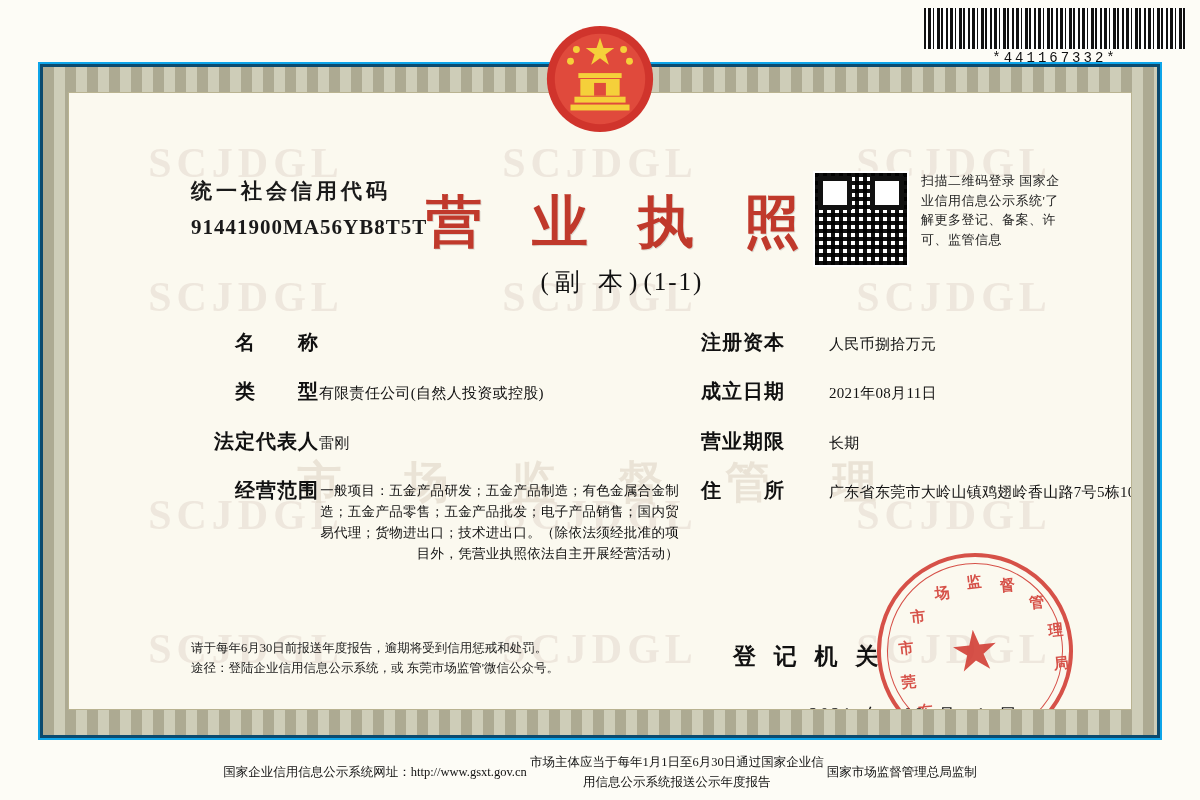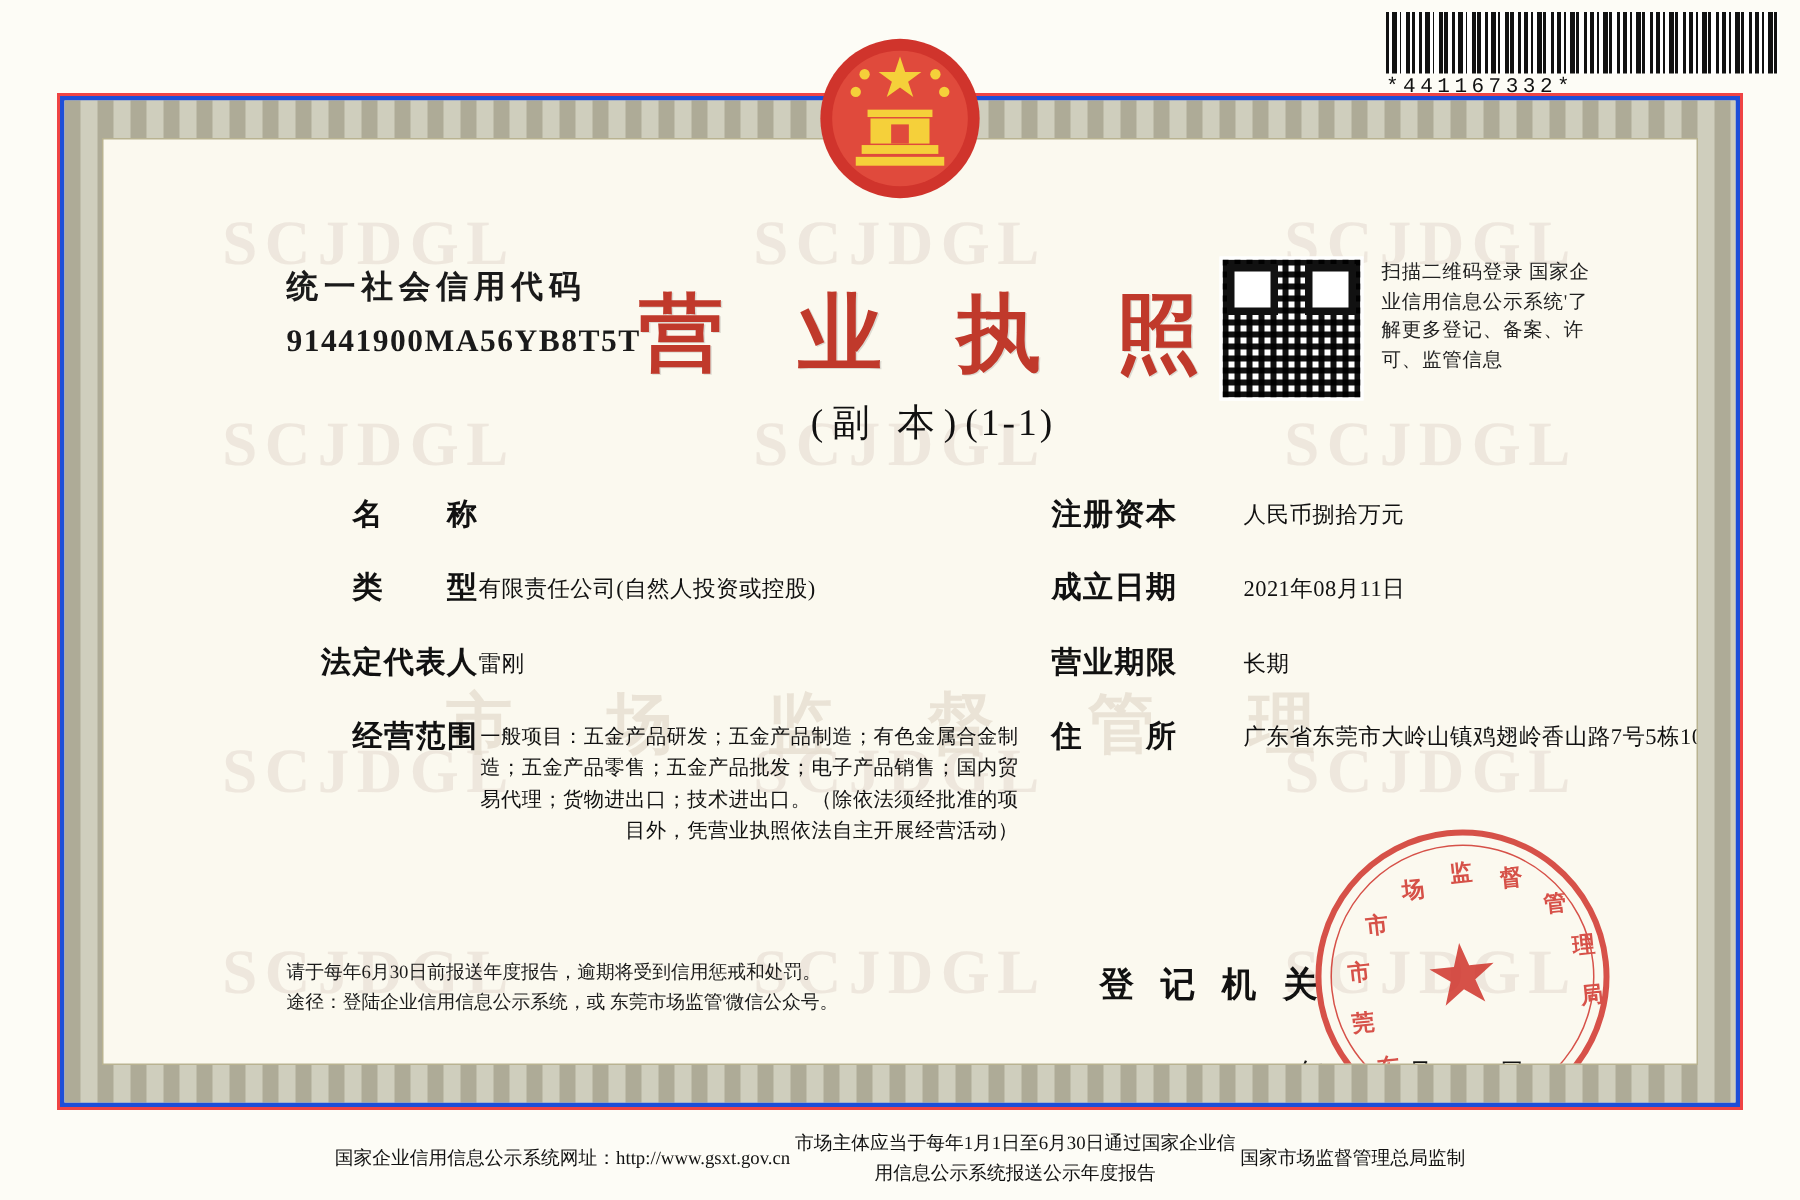--- a/index.html
+++ b/index.html
@@ -23,20 +23,21 @@
 
   
   .barcode {
     position: absolute;
     top: 8px;
     right: 14px;
     width: 262px;
     height: 58px;
     display: flex;
     flex-direction: column;
+    align-items: center;
   }
   .barcode-bars {
     width: 262px;
     height: 42px;
     background:
       repeating-linear-gradient(to right,
         #111 0px, #111 2px, #fff 2px, #fff 4px,
         #111 4px, #111 7px, #fff 7px, #fff 9px,
         #111 9px, #111 10px, #fff 10px, #fff 13px,
         #111 13px, #111 16px, #fff 16px, #fff 17px,
@@ -50,22 +51,22 @@
     margin-top: 1px;
   }
 
   
   .cert {
     position: absolute;
     left: 38px;
     top: 62px;
     width: 1124px;
     height: 678px;
-    background: #1d4ed8;
-    border: 2px solid #ef4444;
+    background: #0c4a6e;
+    border: 2px solid #0ea5e9;
     box-sizing: border-box;
   }
   
   .cert-ornament {
     position: absolute;
     left: 3px; top: 3px; right: 3px; bottom: 3px;
     box-sizing: border-box;
     border: 22px solid transparent;
     background:
       radial-gradient(circle at 11px 11px, #a9a487 0 8px, transparent 9px) 0 0/22px 22px,

